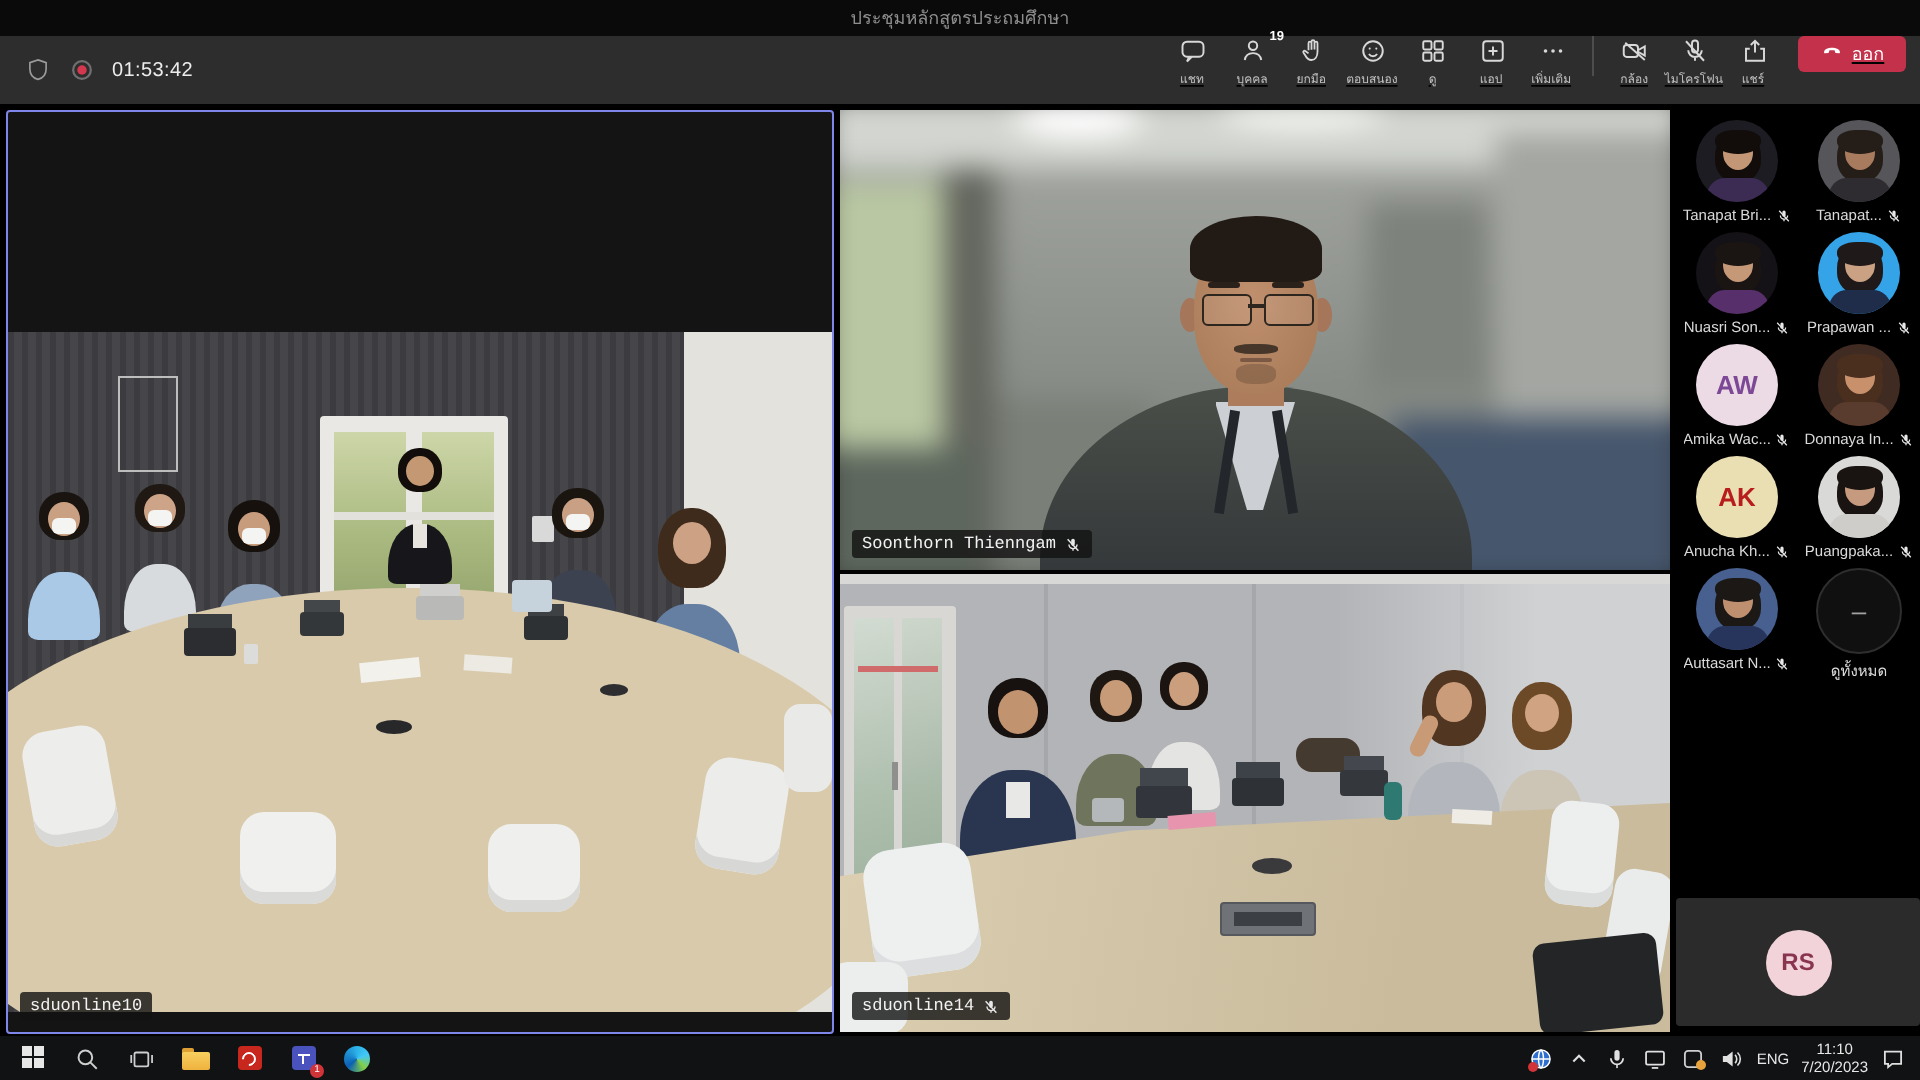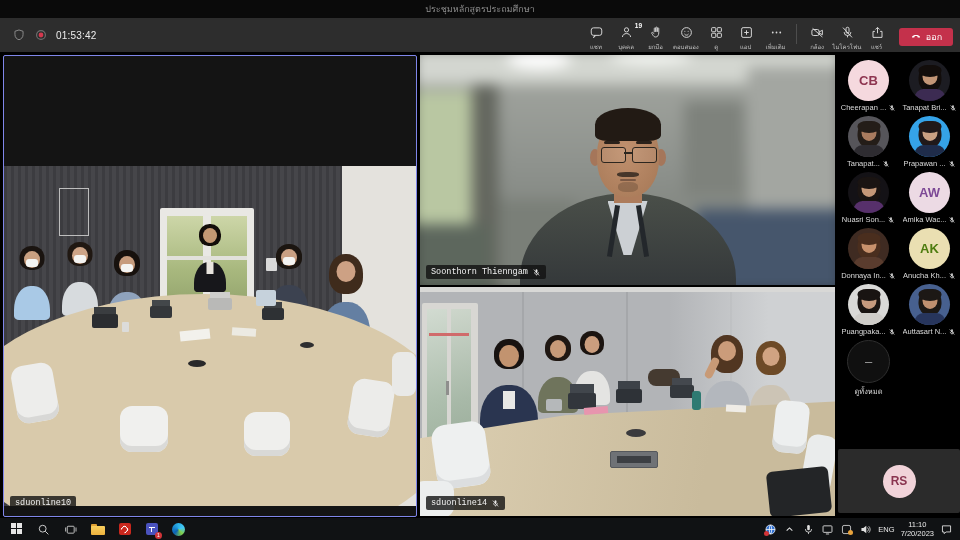--- a/index.html
+++ b/index.html
@@ -7,21 +7,21 @@
        font-family:"Liberation Sans","DejaVu Sans",sans-serif;-webkit-font-smoothing:antialiased;}
   
   .titlebar{position:absolute;top:0;left:0;right:0;height:18px;background:#0a0a0a;
             display:flex;align-items:center;justify-content:center;}
   .title{font-size:9px;color:#8f8f8f;}
   
   .meetbar{position:absolute;top:18px;left:0;right:0;height:34px;background:#2d2d2d;}
   .meet-left{position:absolute;left:12px;top:0;height:100%;display:flex;align-items:center;gap:8px;}
   .meet-left svg{width:14px;height:14px;display:block;}
   .timer{color:#ececec;font-size:10px;letter-spacing:.2px;}
-  .meet-right{position:absolute;right:7px;top:0;height:100%;display:flex;align-items:flex-end;}
+  .meet-right{position:absolute;right:7px;top:0;height:100%;display:flex;align-items:flex-start;text-decoration:underline;}
   .ctrl{width:30px;display:flex;flex-direction:column;align-items:center;justify-content:center;cursor:pointer;}
   .ctrl-icon{position:relative;width:16px;height:15px;display:flex;align-items:center;justify-content:center;}
   .ctrl-icon svg{width:15px;height:15px;display:block;}
   .ctrl-label{font-size:7px;color:#c2c2c2;white-space:nowrap;transform:scale(.86);margin-top:1px;}
   .badge{position:absolute;top:-3px;right:-8px;font-size:6.5px;font-weight:bold;color:#fff;}
   .vdiv{width:1px;height:20px;background:#4d4d4d;margin:0 5px 8px 5px;}
   .leave-btn{margin-left:7px;margin-bottom:6px;min-width:40px;height:18px;background:#c4314b;border-radius:3px;
              display:flex;align-items:center;justify-content:center;gap:4px;padding:0 7px;cursor:pointer;}
   .leave-btn svg{width:12px;height:12px;}
   .leave-label{color:#fff;font-size:9px;}
@@ -424,34 +424,20 @@
               <rect x="8" y="3" width="4" height="8" rx="2" fill="#e8e8e8" stroke="none"></rect>
               <path d="M5.5 9.5a4.5 4.5 0 0 0 9 0M10 14v2.5M4 3.5l12 13"></path>
             </svg>
           </span>
       </div>
     </div>
 
     <div class="sidebar">
       <div class="participants" id="participants">
           <div class="pcell">
-            <div class="pav" style="background: rgb(245, 217, 222);">
-              <span style="color:#8e3550">CB</span>
-            </div>
-            <div class="pname-row">
-              <span class="pname">Cheerapan ...</span>
-              <span class="pmic">
-                <svg viewBox="0 0 20 20" fill="none" stroke="#e8e8e8" stroke-width="1.6">
-                  <rect x="8" y="3" width="4" height="8" rx="2" fill="#e8e8e8" stroke="none"></rect>
-                  <path d="M5.5 9.5a4.5 4.5 0 0 0 9 0M10 14v2.5M4 3.5l12 13"></path>
-                </svg>
-              </span>
-            </div>
-          </div>
-          <div class="pcell">
             <div class="pav" style="background: rgb(28, 28, 34);">
               <i class="ph-hair" style="background:#120d0b"></i>
               <i class="ph-head" style="background:#c39676"></i>
               <i class="ph-body" style="background:#3c2b52"></i>
               <i class="ph-hair" style="background:#120d0b;height:12px;border-radius:50% 50% 60% 60%"></i>
             </div>
             <div class="pname-row">
               <span class="pname">Tanapat Bri...</span>
               <span class="pmic">
                 <svg viewBox="0 0 20 20" fill="none" stroke="#e8e8e8" stroke-width="1.6">
@@ -472,54 +458,54 @@
               <span class="pname">Tanapat...</span>
               <span class="pmic">
                 <svg viewBox="0 0 20 20" fill="none" stroke="#e8e8e8" stroke-width="1.6">
                   <rect x="8" y="3" width="4" height="8" rx="2" fill="#e8e8e8" stroke="none"></rect>
                   <path d="M5.5 9.5a4.5 4.5 0 0 0 9 0M10 14v2.5M4 3.5l12 13"></path>
                 </svg>
               </span>
             </div>
           </div>
           <div class="pcell">
+            <div class="pav" style="background: rgb(20, 18, 22);">
+              <i class="ph-hair" style="background:#1a1412"></i>
+              <i class="ph-head" style="background:#c59878"></i>
+              <i class="ph-body" style="background:#57306b"></i>
+              <i class="ph-hair" style="background:#1a1412;height:12px;border-radius:50% 50% 60% 60%"></i>
+            </div>
+            <div class="pname-row">
+              <span class="pname">Nuasri Son...</span>
+              <span class="pmic">
+                <svg viewBox="0 0 20 20" fill="none" stroke="#e8e8e8" stroke-width="1.6">
+                  <rect x="8" y="3" width="4" height="8" rx="2" fill="#e8e8e8" stroke="none"></rect>
+                  <path d="M5.5 9.5a4.5 4.5 0 0 0 9 0M10 14v2.5M4 3.5l12 13"></path>
+                </svg>
+              </span>
+            </div>
+          </div>
+          <div class="pcell">
             <div class="pav" style="background: rgb(53, 163, 232);">
               <i class="ph-hair" style="background:#20191a"></i>
               <i class="ph-head" style="background:#caa183"></i>
               <i class="ph-body" style="background:#1f2c4a"></i>
               <i class="ph-hair" style="background:#20191a;height:12px;border-radius:50% 50% 60% 60%"></i>
             </div>
             <div class="pname-row">
               <span class="pname">Prapawan ...</span>
               <span class="pmic">
                 <svg viewBox="0 0 20 20" fill="none" stroke="#e8e8e8" stroke-width="1.6">
                   <rect x="8" y="3" width="4" height="8" rx="2" fill="#e8e8e8" stroke="none"></rect>
                   <path d="M5.5 9.5a4.5 4.5 0 0 0 9 0M10 14v2.5M4 3.5l12 13"></path>
                 </svg>
               </span>
             </div>
           </div>
           <div class="pcell">
-            <div class="pav" style="background: rgb(20, 18, 22);">
-              <i class="ph-hair" style="background:#1a1412"></i>
-              <i class="ph-head" style="background:#c59878"></i>
-              <i class="ph-body" style="background:#57306b"></i>
-              <i class="ph-hair" style="background:#1a1412;height:12px;border-radius:50% 50% 60% 60%"></i>
-            </div>
-            <div class="pname-row">
-              <span class="pname">Nuasri Son...</span>
-              <span class="pmic">
-                <svg viewBox="0 0 20 20" fill="none" stroke="#e8e8e8" stroke-width="1.6">
-                  <rect x="8" y="3" width="4" height="8" rx="2" fill="#e8e8e8" stroke="none"></rect>
-                  <path d="M5.5 9.5a4.5 4.5 0 0 0 9 0M10 14v2.5M4 3.5l12 13"></path>
-                </svg>
-              </span>
-            </div>
-          </div>
-          <div class="pcell">
             <div class="pav" style="background: rgb(236, 218, 228);">
               <span style="color:#7d4996">AW</span>
             </div>
             <div class="pname-row">
               <span class="pname">Amika Wac...</span>
               <span class="pmic">
                 <svg viewBox="0 0 20 20" fill="none" stroke="#e8e8e8" stroke-width="1.6">
                   <rect x="8" y="3" width="4" height="8" rx="2" fill="#e8e8e8" stroke="none"></rect>
                   <path d="M5.5 9.5a4.5 4.5 0 0 0 9 0M10 14v2.5M4 3.5l12 13"></path>
                 </svg>
@@ -538,21 +524,21 @@
               <span class="pmic">
                 <svg viewBox="0 0 20 20" fill="none" stroke="#e8e8e8" stroke-width="1.6">
                   <rect x="8" y="3" width="4" height="8" rx="2" fill="#e8e8e8" stroke="none"></rect>
                   <path d="M5.5 9.5a4.5 4.5 0 0 0 9 0M10 14v2.5M4 3.5l12 13"></path>
                 </svg>
               </span>
             </div>
           </div>
           <div class="pcell">
             <div class="pav" style="background: rgb(234, 223, 178);">
-              <span style="color:#4d7c0f">AK</span>
+              <span style="color:#b91c1c">AK</span>
             </div>
             <div class="pname-row">
               <span class="pname">Anucha Kh...</span>
               <span class="pmic">
                 <svg viewBox="0 0 20 20" fill="none" stroke="#e8e8e8" stroke-width="1.6">
                   <rect x="8" y="3" width="4" height="8" rx="2" fill="#e8e8e8" stroke="none"></rect>
                   <path d="M5.5 9.5a4.5 4.5 0 0 0 9 0M10 14v2.5M4 3.5l12 13"></path>
                 </svg>
               </span>
             </div>

